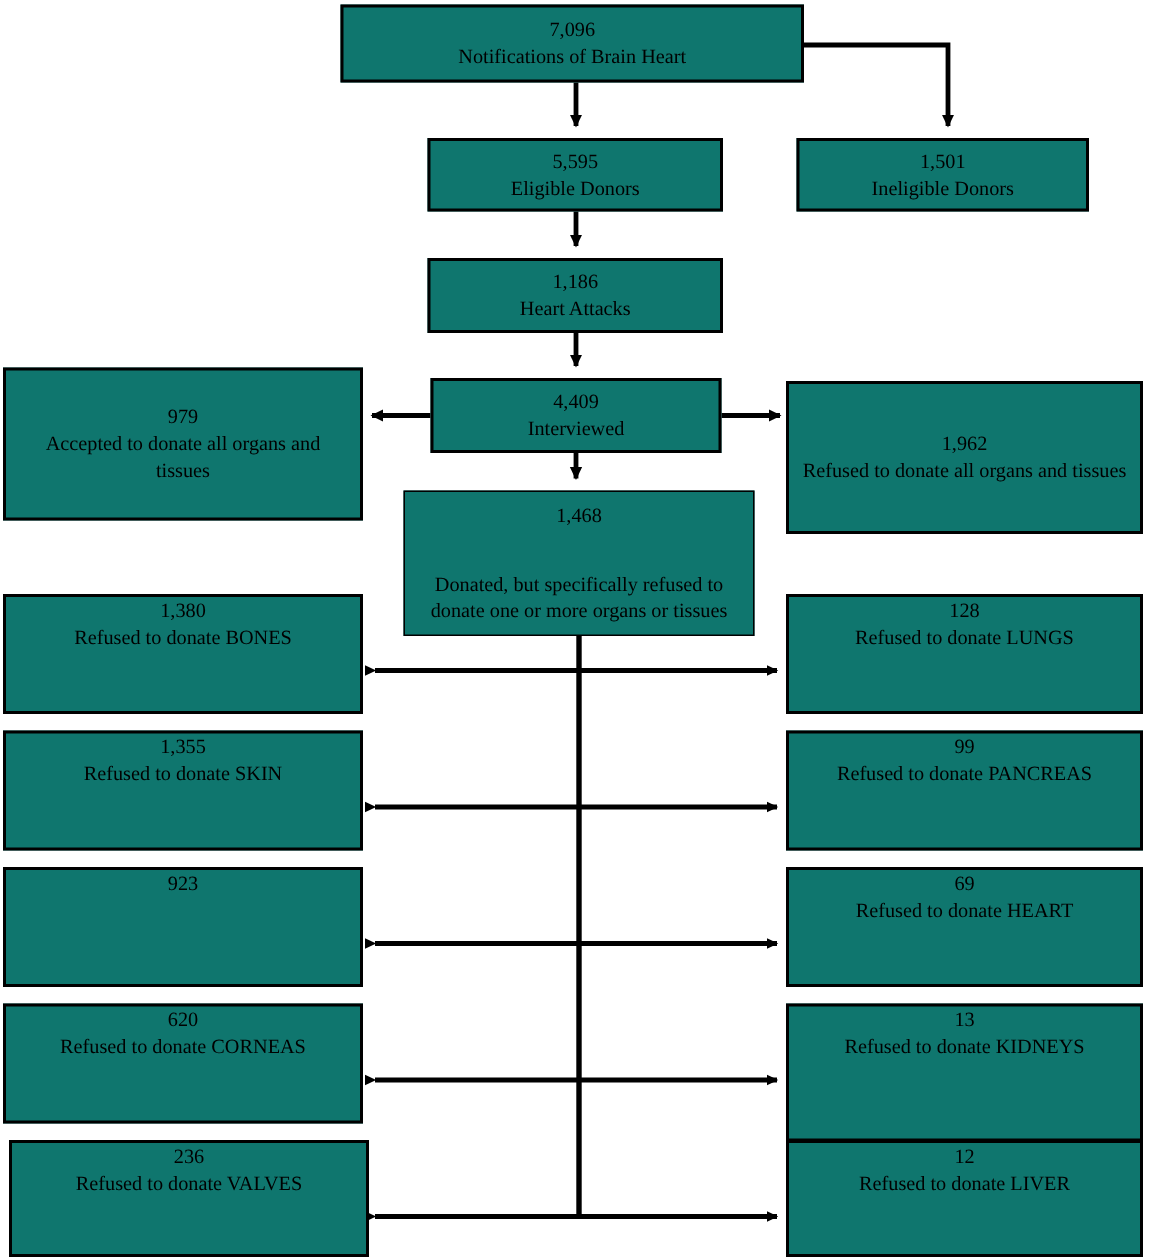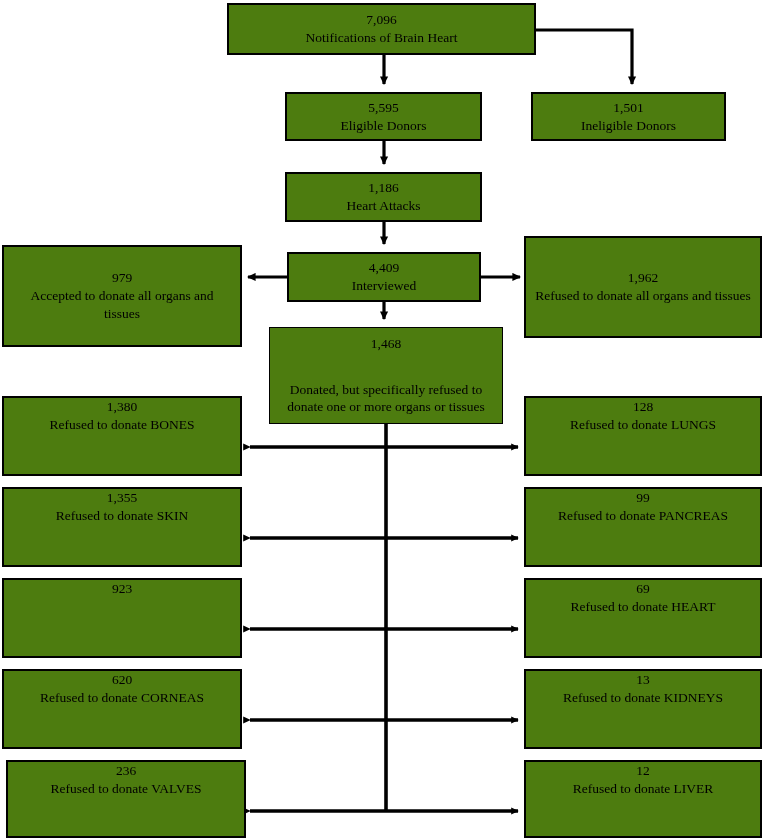--- a/index.html
+++ b/index.html
@@ -1,19 +1,19 @@
 <!DOCTYPE html>
 <html><head>
 <meta charset="utf-8">
 <style>
   html,body{margin:0;padding:0;background:#ffffff;}
   body{width:766px;height:840px;font-family:"Liberation Serif","DejaVu Serif",serif;color:#000;}
   #stage{position:relative;width:766px;height:840px;overflow:hidden;}
 
-  .box{position:absolute;box-sizing:border-box;background:#4d7c0f;border:2px solid #000;
+  .box{position:absolute;box-sizing:border-box;background:#0f766e;border:2px solid #000;
        display:flex;flex-direction:column;align-items:center;justify-content:center;
        text-align:center;line-height:1.32;font-size:13.5px;}
   .box.thin{border-width:1px;gap:28px;}
   .box.toptext{justify-content:flex-start;padding-top:0;}
   .num{display:block;}
   .lbl{display:block;}
 
   svg.links{position:absolute;left:0;top:0;width:766px;height:840px;pointer-events:none;}
 </style>
 </head>
@@ -77,21 +77,21 @@
   <div class="box" style="left:287px;top:252px;width:194px;height:50px;">
     <span class="num">4,409</span>
     <span class="lbl">Interviewed</span>
   </div>
 
   <div class="box" style="left:2px;top:245px;width:240px;height:102px;padding:0 10px;">
     <span class="num">979</span>
     <span class="lbl">Accepted to donate all organs and tissues</span>
   </div>
 
-  <div class="box" style="left:524px;top:236px;width:238px;height:102px;padding:0 8px;">
+  <div class="box" style="left:524px;top:254px;width:238px;height:102px;padding:0 8px;">
     <span class="num">1,962</span>
     <span class="lbl">Refused to donate all organs and tissues</span>
   </div>
 
   <div class="box thin" style="left:269px;top:327px;width:234px;height:97px;padding:0 12px;">
     <span class="num">1,468</span>
     <span class="lbl">Donated, but specifically refused to donate one or more organs or tissues</span>
   </div>
 
   <div class="box toptext" style="left:2px;top:396px;width:240px;height:80px;">
@@ -119,21 +119,21 @@
     <span class="lbl">Refused to donate LUNGS</span>
   </div>
   <div class="box toptext" style="left:524px;top:487px;width:238px;height:80px;">
     <span class="num">99</span>
     <span class="lbl">Refused to donate PANCREAS</span>
   </div>
   <div class="box toptext" style="left:524px;top:578px;width:238px;height:80px;">
     <span class="num">69</span>
     <span class="lbl">Refused to donate HEART</span>
   </div>
-  <div class="box toptext" style="left:524px;top:669px;width:238px;height:80px;">
+  <div class="box toptext" style="left:524px;top:669px;width:238px;height:92px;">
     <span class="num">13</span>
     <span class="lbl">Refused to donate KIDNEYS</span>
   </div>
   <div class="box toptext" style="left:524px;top:760px;width:238px;height:78px;">
     <span class="num">12</span>
     <span class="lbl">Refused to donate LIVER</span>
   </div>
 
 </div>
 

